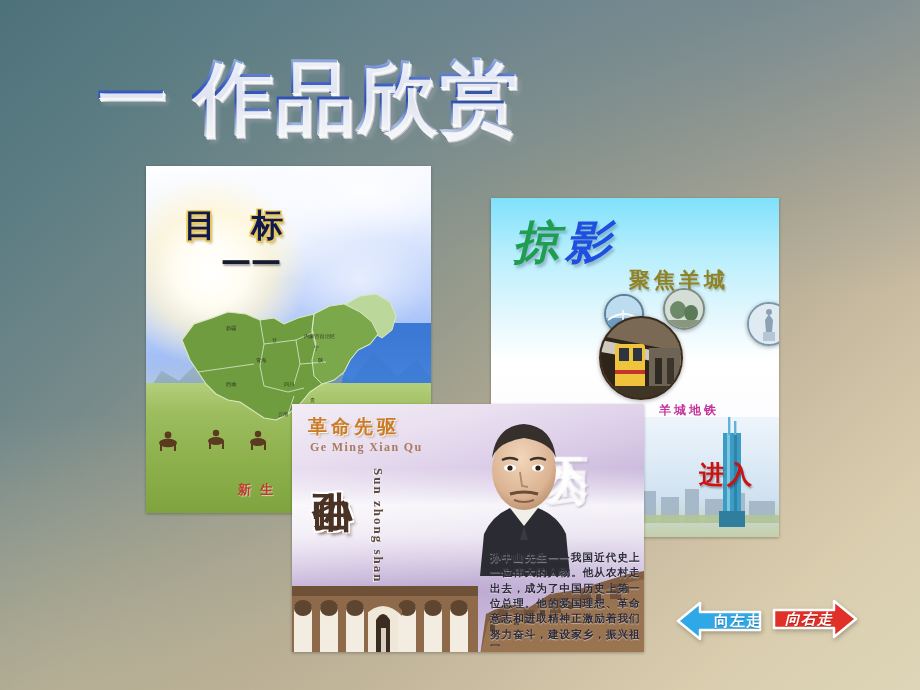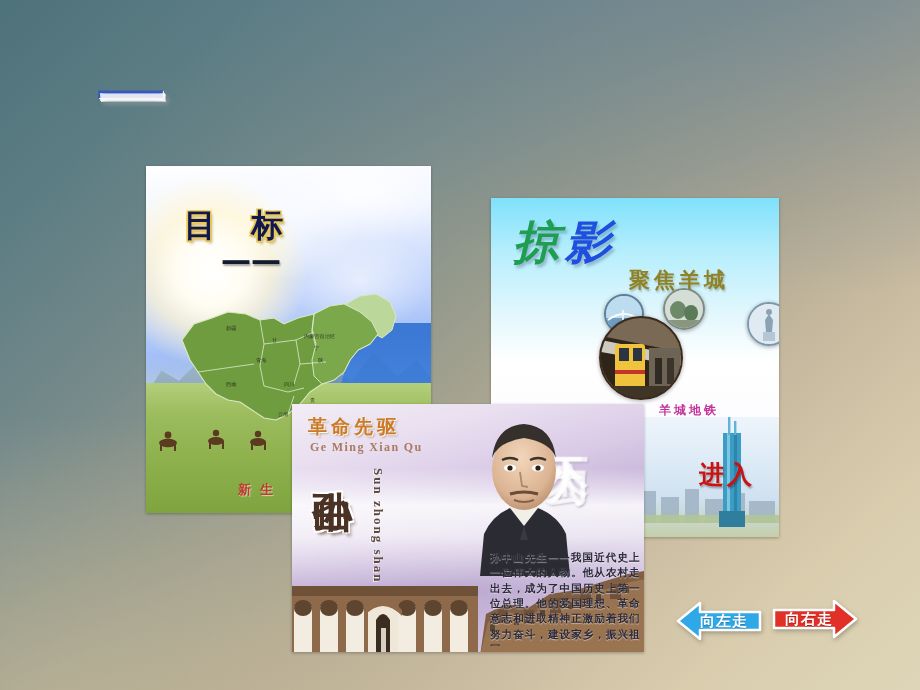--- a/index.html
+++ b/index.html
@@ -176,30 +176,31 @@
   #panel-sun .hall{position:absolute;left:-4px;bottom:-2px;width:190px;height:92px;z-index:6;}
 
   
   .nav{position:absolute;z-index:9;width:86px;height:42px;cursor:pointer;}
   #nav-left{left:676px;top:600px;}
   #nav-right{left:772px;top:598px;}
   .nav svg{width:100%;height:100%;display:block;filter:drop-shadow(1px 2px 2px rgba(0,0,0,.25));}
   .nav .lbl{position:absolute;left:0;right:0;top:50%;transform:translateY(-50%);
     text-align:center;font-size:15px;font-weight:700;letter-spacing:1px;
     pointer-events:none;text-shadow:0 1px 1px rgba(0,0,0,.25);}
-  #nav-left .lbl{color:#ffffff;padding-left:10px;}
-  #nav-right .lbl{color:#ffffff;padding-right:12px;}
+  #nav-left .lbl{color:#ffffff;padding-left:10px;text-align:right;}
+  #nav-right .lbl{color:#ffffff;padding-right:12px;font-style:italic;}
 </style>
 </head>
 <body>
 
 <div id="slide">
 
   <div id="title">
     <span class="ttl-glyph ttl-dash">一</span>
+    <span class="ttl-glyph ttl-main">作品欣赏</span>
   </div>
 
   <div class="panel" id="panel-west">
     <div class="cloudA"></div>
     <div class="cloudB"></div>
     <div class="sunglow"></div>
 
     <div class="west-title" id="west-t1">目 标</div>
     <div class="west-title" id="west-t2">——</div>
 

